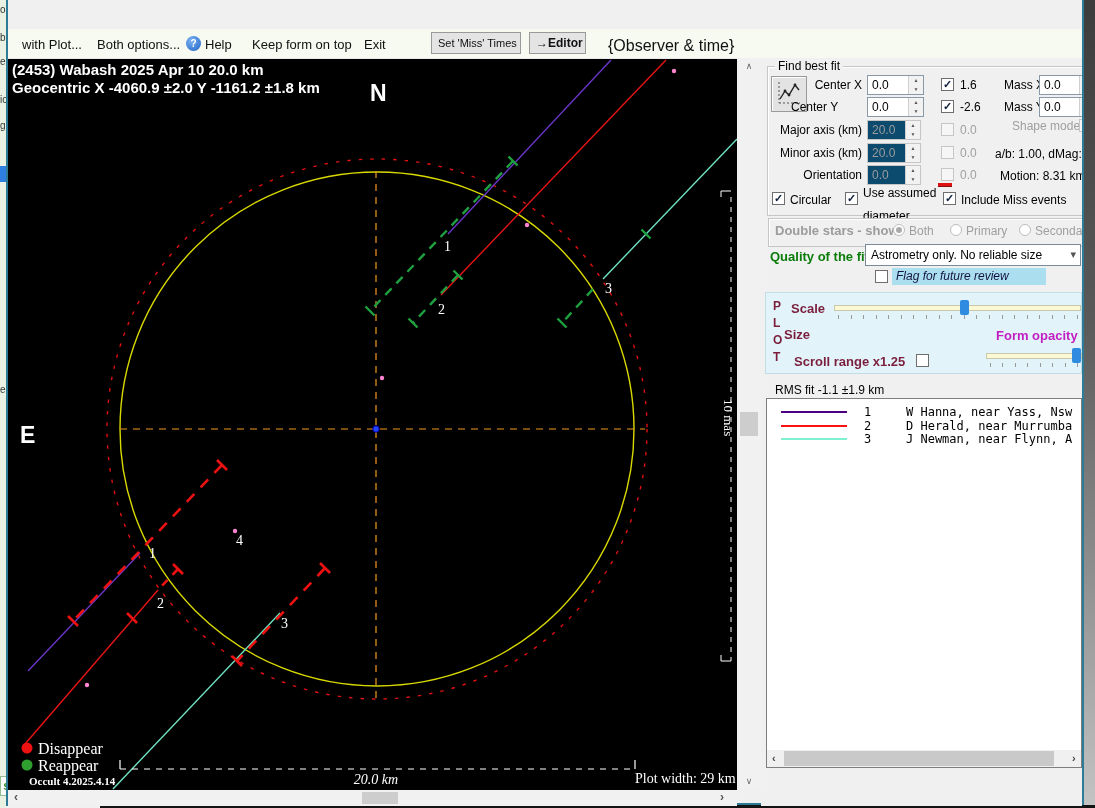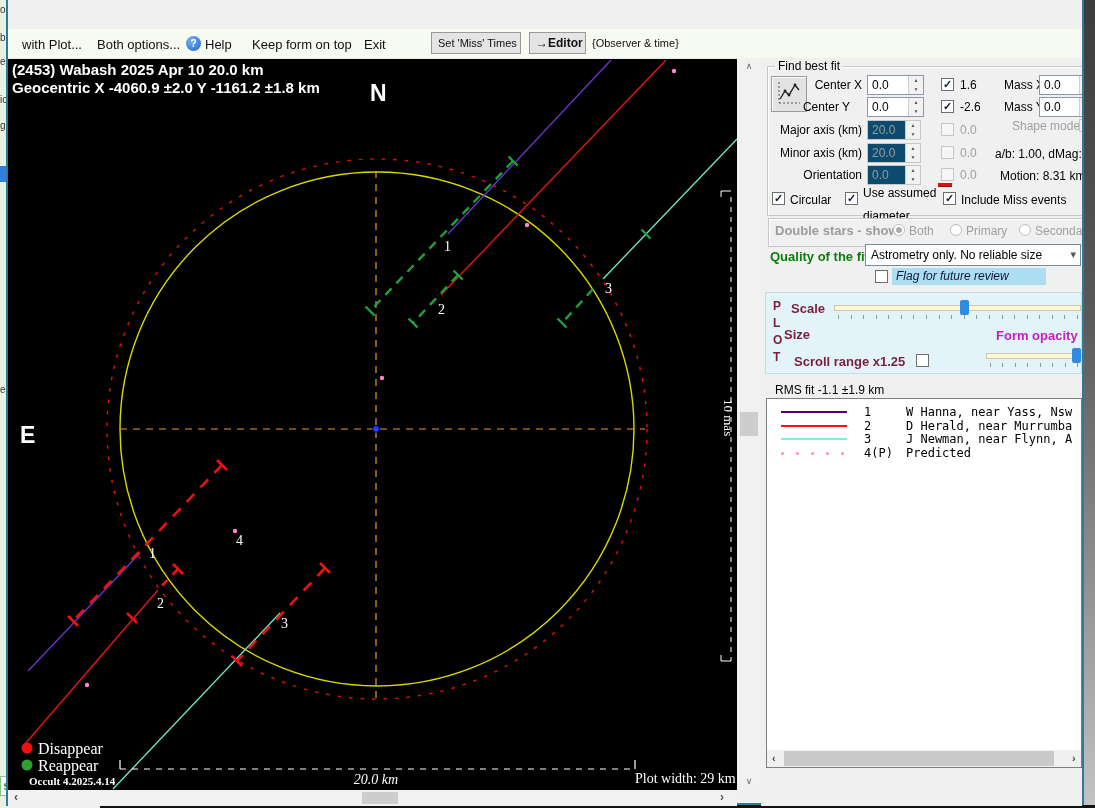--- a/index.html
+++ b/index.html
@@ -107,21 +107,21 @@
 
 <div class="abs" id="menubar">
   <span class="menu-item" style="left:14px">with Plot...</span>
   <span class="menu-item" style="left:89px">Both options...</span>
   <div id="help-icon">?</div>
   <span class="menu-item" style="left:197px">Help</span>
   <span class="menu-item" style="left:244px">Keep form on top</span>
   <span class="menu-item" style="left:356px">Exit</span>
   <div class="toolbtn" style="left:423px;width:90px">Set 'Miss' Times</div>
   <div class="toolbtn" style="left:521px;width:57px;font-weight:bold;font-size:12px;padding-top:3px">→Editor</div>
-  <span class="menu-item" style="left:584px;font-size:11px">{Observer &amp; time}</span>
+  <span class="menu-item" style="left:600px;font-size:16px">{Observer &amp; time}</span>
 </div>
 
 <div class="abs" id="plot">
 <svg width="729" height="732" viewBox="0 0 729 732" xmlns="http://www.w3.org/2000/svg">
 
   <circle cx="369" cy="370" r="270" fill="none" stroke="#e01010" stroke-width="1.4" stroke-dasharray="3.5 8"></circle>
 
   <circle cx="369" cy="370" r="257" fill="none" stroke="#d9d900" stroke-width="1.4"></circle>
 
   <path d="M368 112 V640 M112 370 H637" stroke="#f19a1f" stroke-width="1.2" stroke-dasharray="7 6" fill="none"></path>
@@ -254,21 +254,21 @@
   <div class="lbl" style="left:199px;top:20px">1.6</div>
   <div class="lbl" style="left:243px;top:20px">Mass X</div>
   <div class="spinner" style="left:278px;top:17px;width:56px">
     <span class="v">0.0</span>
     <span class="btns">
           <i>▲</i>
           <i>▼</i>
         </span>
   </div>
 
-  <div class="lbl" style="left:30px;top:42px;width:71px;text-align:center">Center Y</div>
+  <div class="lbl" style="left:30px;top:42px;width:71px;text-align:left">Center Y</div>
   <div class="spinner" style="left:106px;top:39px;width:57px">
     <span class="v">0.0</span>
     <span class="btns">
           <i>▲</i>
           <i>▼</i>
         </span>
   </div>
   <div class="cb" style="left:180px;top:42px">✓</div>
   <div class="lbl" style="left:199px;top:42px">-2.6</div>
   <div class="lbl" style="left:243px;top:42px">Mass Y</div>
@@ -406,31 +406,20 @@
     <div class="lrow" style="top:20px">
       <div class="sample" style="background:#ff1111"></div>
       <span class="num">2</span>
       <span class="nm">D Herald, near Murrumba</span>
     </div>
     <div class="lrow" style="top:33px">
       <div class="sample" style="background:#7ff0d0"></div>
       <span class="num">3</span>
       <span class="nm">J Newman, near Flynn, A</span>
     </div>
-    <div class="lrow" style="top:47px">
-      <div class="dotline">
-        <i style="left:0"></i>
-            <i style="left:15px"></i>
-            <i style="left:30px"></i>
-            <i style="left:45px"></i>
-            <i style="left:60px"></i>
-      </div>
-      <span class="num">4(P)</span>
-      <span class="nm">Predicted</span>
-    </div>
     <div id="list-hscroll">
       <div class="arr" style="left:5px">‹</div>
       <div id="list-hthumb"></div>
       <div class="arr" style="left:305px">›</div>
     </div>
   </div>
 </div>
 
 </div>
 

